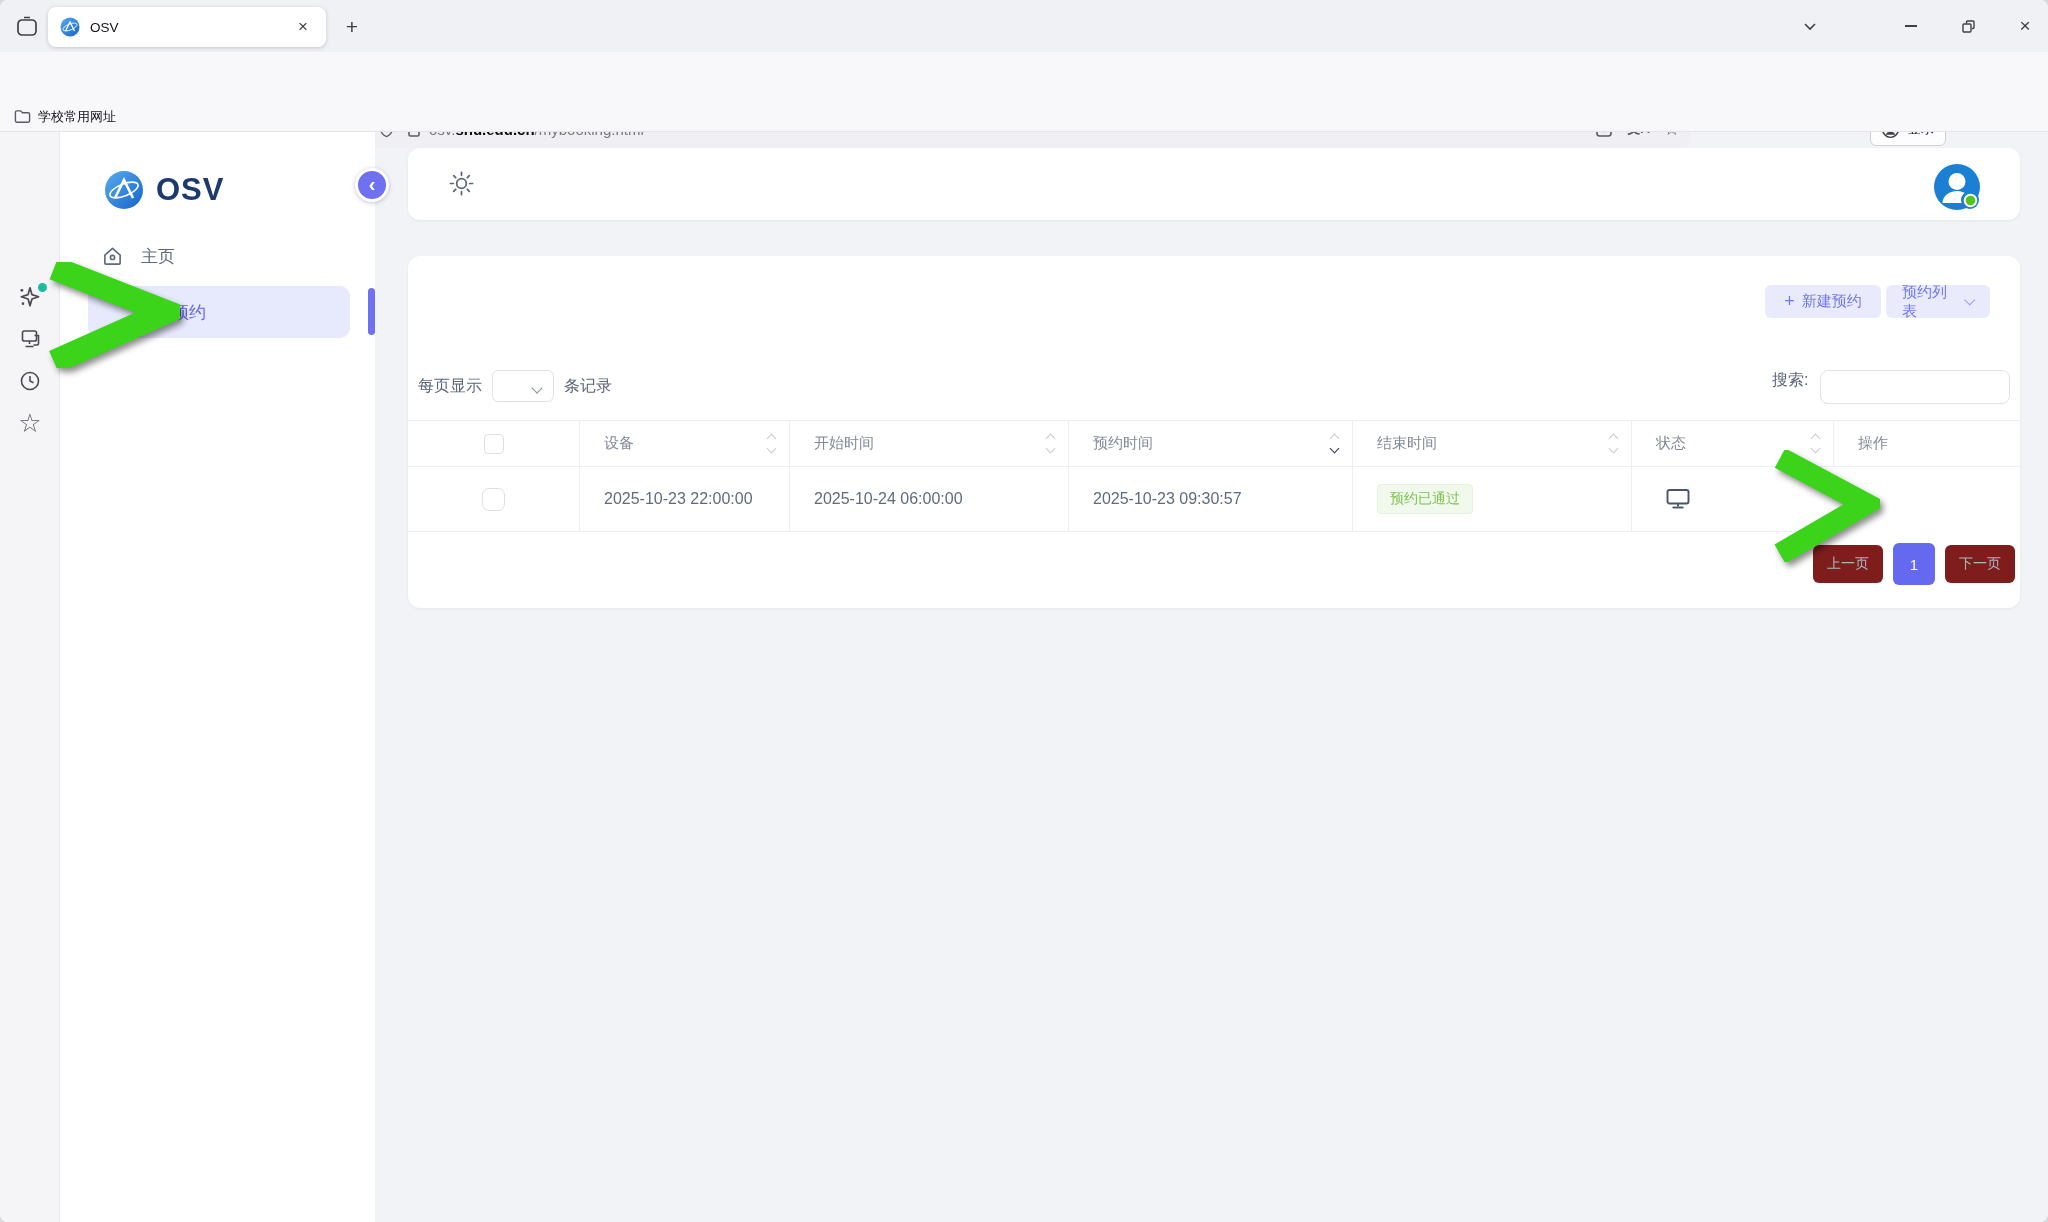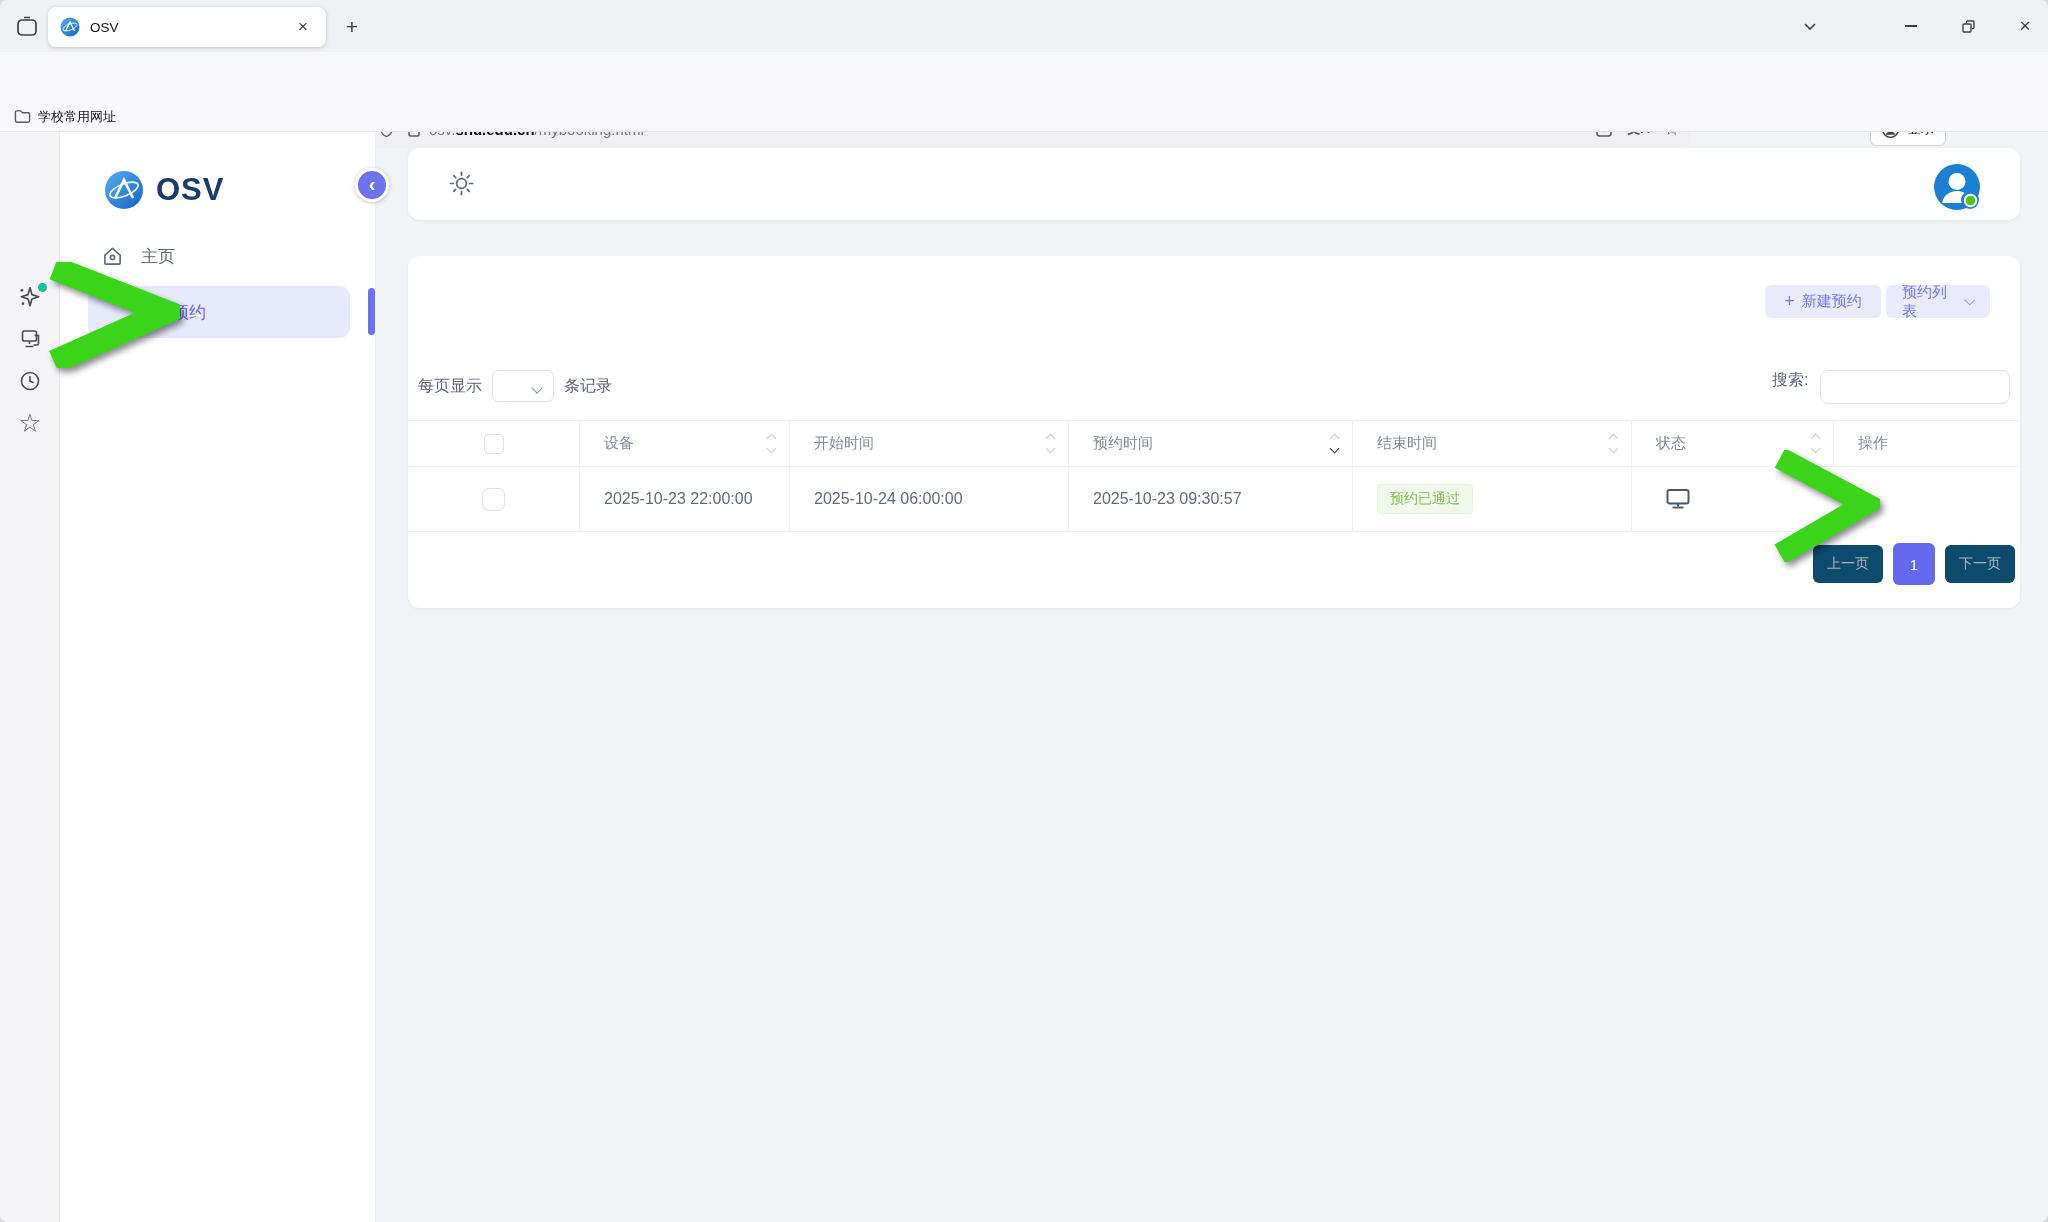--- a/index.html
+++ b/index.html
@@ -80,21 +80,21 @@
   .checkbox { width:20px; height:20px; border:1.6px solid #dcdfe6; border-radius:4px; background:#fff; }
   .checkbox.r { width:23px; height:23px; border-radius:7px; }
   .sorts { display:flex; flex-direction:column; gap:3px; }
   .cu,.cd { width:7px; height:7px; border-left:1.6px solid #c6cad2; border-top:1.6px solid #c6cad2; }
   .cu { transform:rotate(45deg); } .cd { transform:rotate(225deg); }
   .cd.on { border-color:#323844; }
   .badge { background:#f0f9eb; border:1px solid #e4f4d9; color:#7cc351; font-size:14px; border-radius:4px; padding:5px 12px; }
   .opcell { padding-left:34px; }
 
   .pager { top:287px; display:flex; align-items:center; gap:10px; left:1405px; }
-  .pgbtn { height:38px; padding:0 14px; background:#0c4a6e; border-radius:6px; font-size:14px; color:#aeb3bc; display:flex; align-items:center; }
+  .pgbtn { height:38px; padding:0 14px; background:#7f1d1d; border-radius:6px; font-size:14px; color:#aeb3bc; display:flex; align-items:center; }
   .pgcur { width:42px; height:42px; background:#6569ef; color:#fff; border-radius:6px; font-size:15px; display:flex; align-items:center; justify-content:center; }
 
   .arrow-svg { filter:drop-shadow(3px 4px 3px rgba(0,0,0,.45)); z-index:50; }
   svg { display:block; }
 </style>
 </head>
 <body>
 
 <div class="screen">
 

